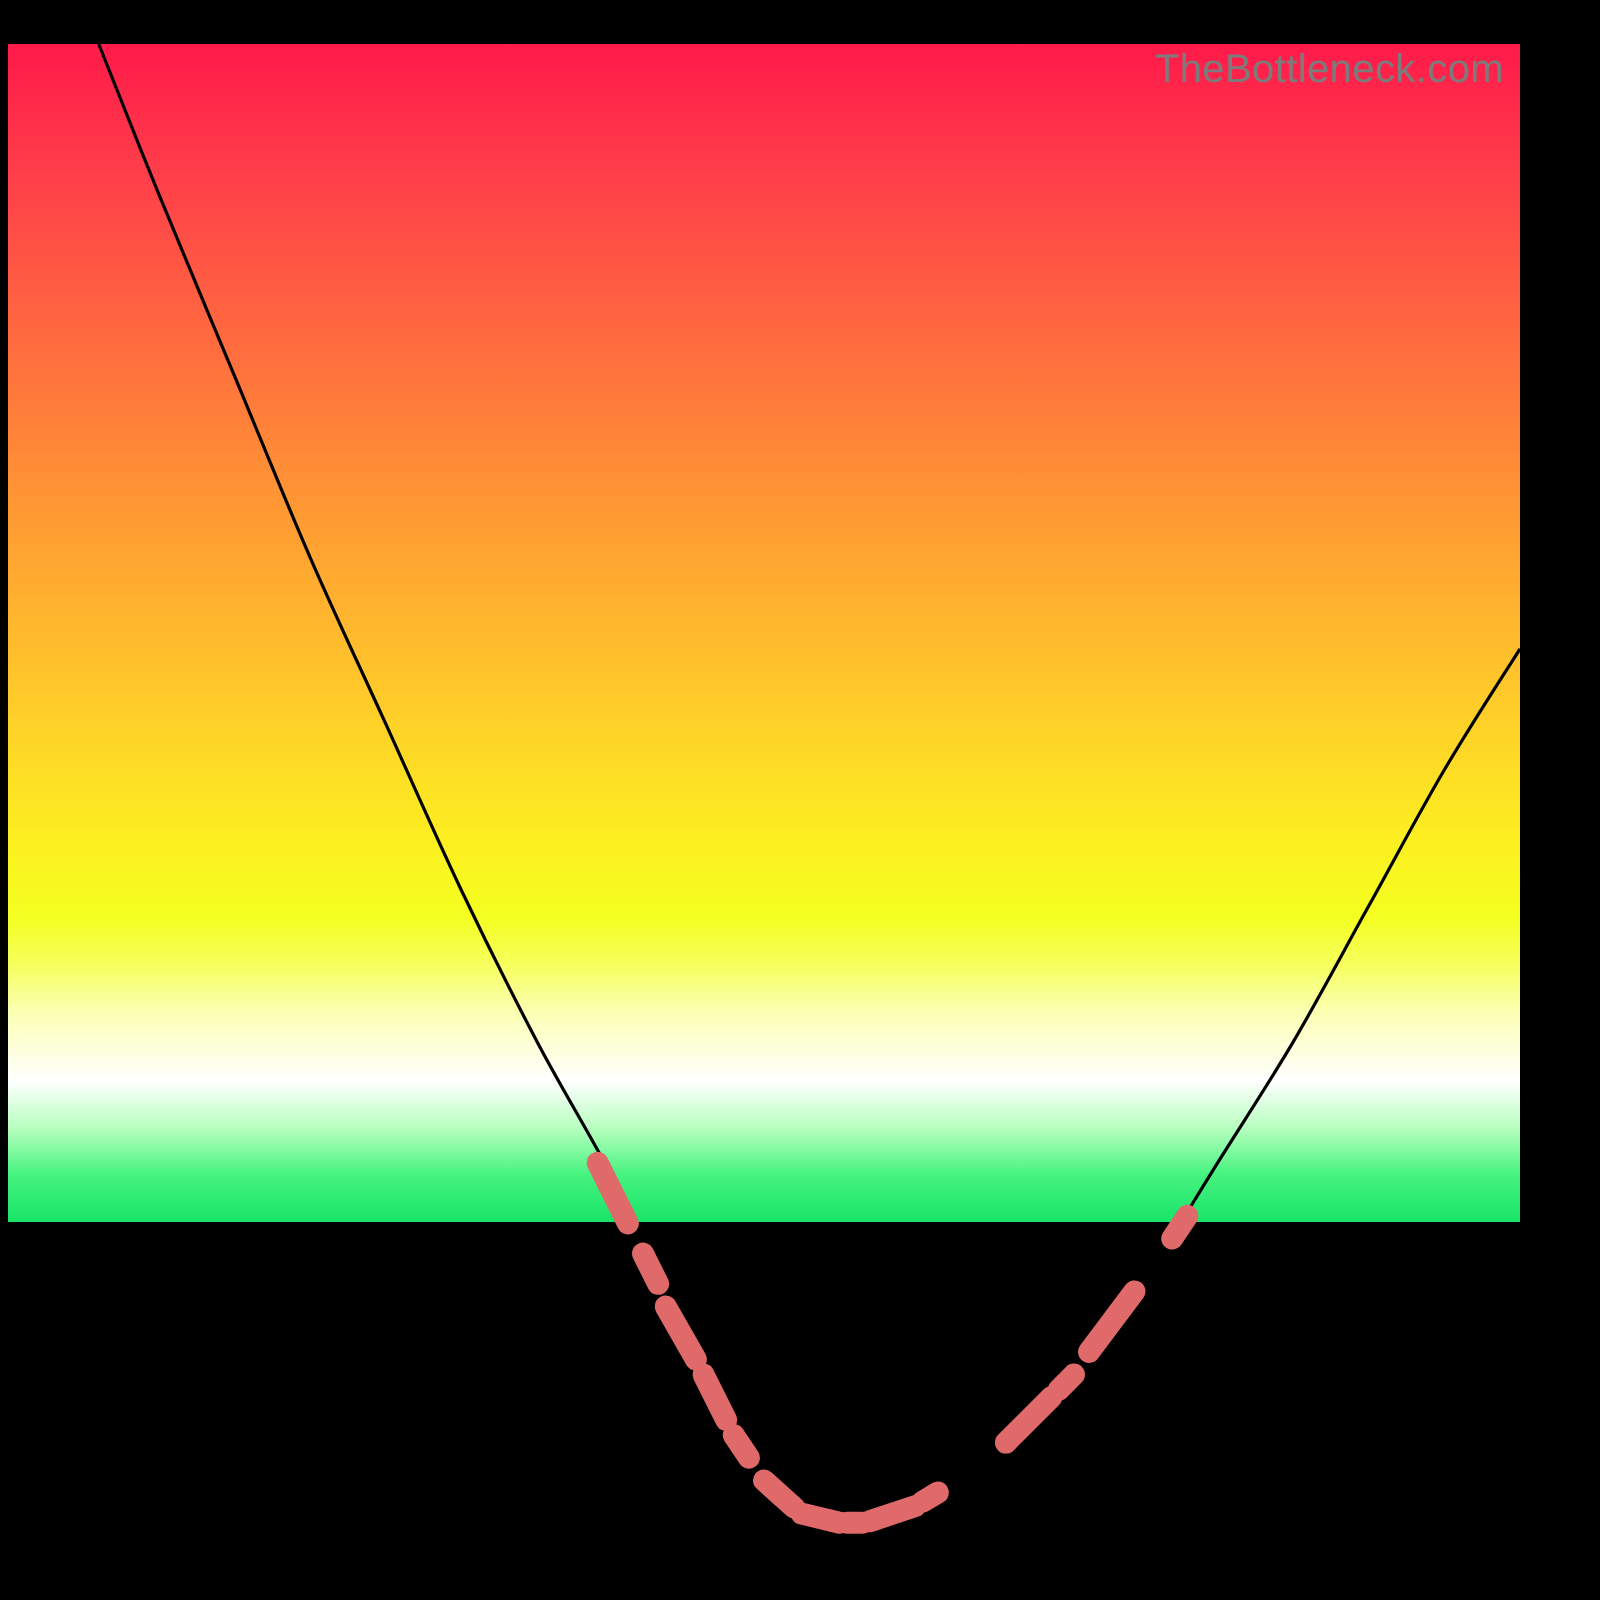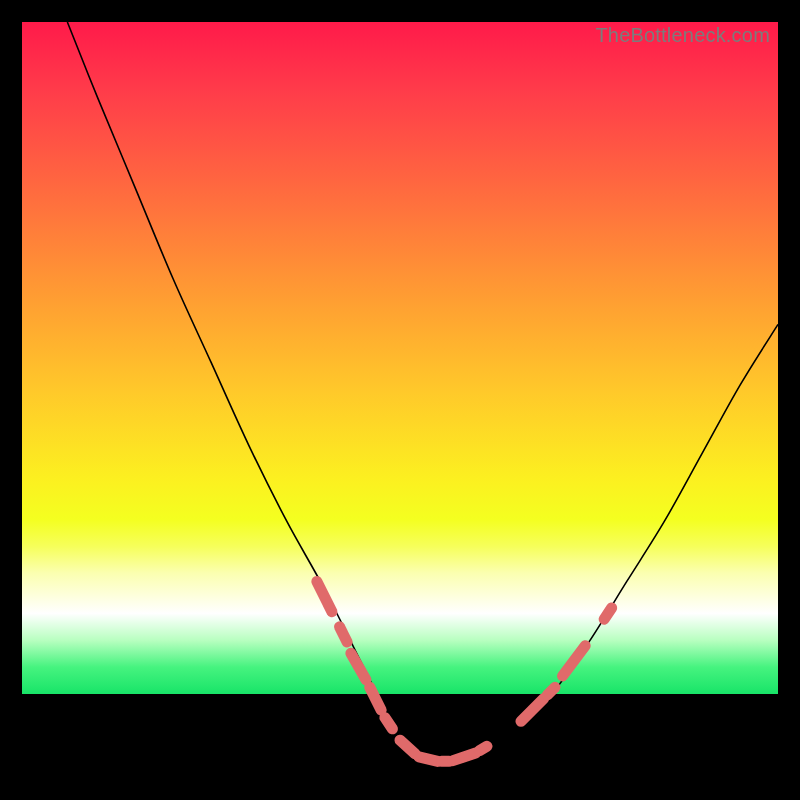--- a/index.html
+++ b/index.html
@@ -6,24 +6,24 @@
     margin: 0;
     padding: 0;
     width: 800px;
     height: 800px;
     background: #000;
     overflow: hidden;
     font-family: Arial, Helvetica, sans-serif;
   }
   .frame {
     position: absolute;
-    left: 22px;
+    left: 4px;
     top: 22px;
     width: 756px;
-    height: 672px;
+    height: 589px;
     background: linear-gradient(to bottom,
       #ff1a4a 0%,
       #ff3b4a 10%,
       #ff6a3f 25%,
       #ff9a33 40%,
       #ffc92a 55%,
       #fcf020 68%,
       #f4ff20 74%,
       #f6ff5a 78%,
       #fbffb0 82%,

